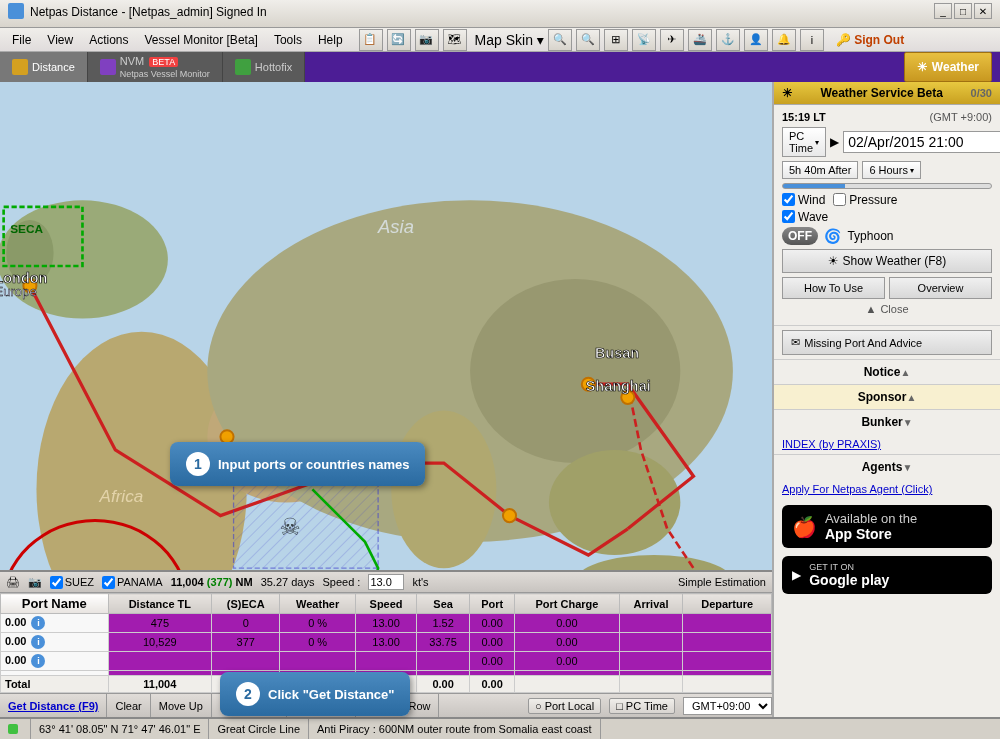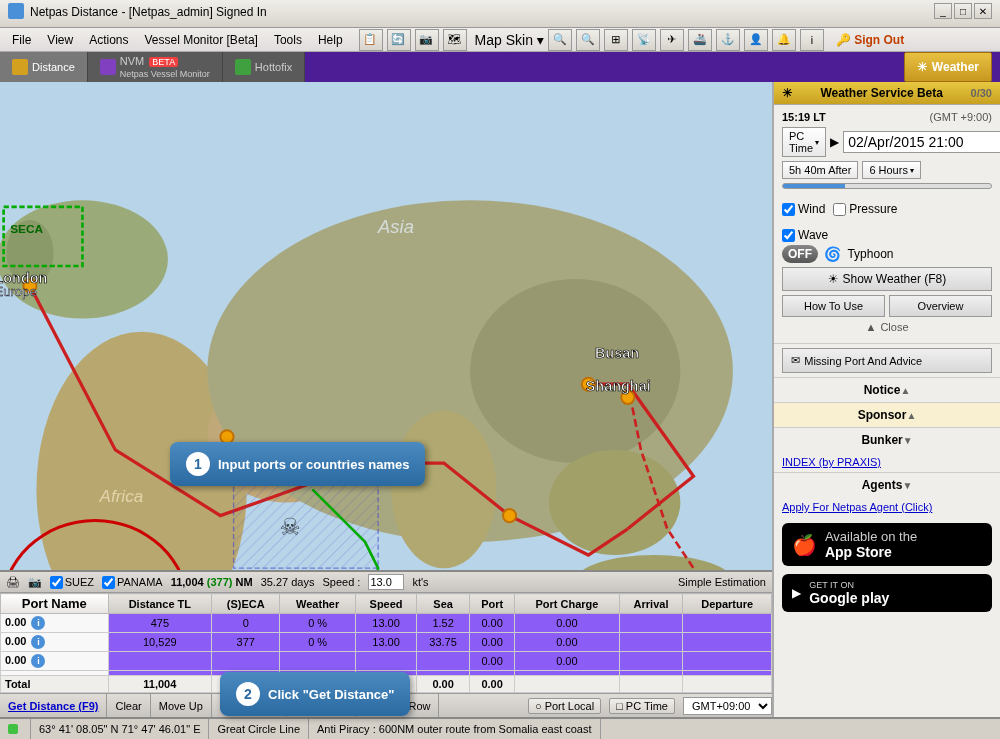--- a/index.html
+++ b/index.html
@@ -157,21 +157,21 @@
       border-radius: 3px;
       position: relative;
     }
 
     .checkbox-row {
       display: flex;
       align-items: center;
       gap: 8px;
       margin-bottom: 3px;
     }
-    .cb-item { display: flex; align-items: flex-end; gap: 3px; cursor: pointer; margin-top: 9px; }
+    .cb-item { display: flex; align-items: flex-start; gap: 3px; cursor: pointer; }
     input[type=checkbox] { cursor: pointer; }
 
     .typhoon-row {
       display: flex;
       align-items: center;
       gap: 6px;
       margin-bottom: 4px;
     }
     .toggle-off {
       background: linear-gradient(to bottom, #888, #555);
@@ -309,21 +309,21 @@
     }
     .dist-table th.port-name-th {
       background: linear-gradient(to bottom, #fff, #e8e4e0);
       font-size: 13px;
       font-weight: bold;
     }
     .dist-table td {
       border: 1px solid #ccc;
       padding: 2px 4px;
       text-align: center;
-      background: #8b5cf6;
+      background: #a21caf;
     }
     .dist-table td.port-name-td {
       text-align: left;
       font-weight: bold;
       background: #f8f8f8;
     }
     .dist-table tr.total-row td { background: #f0eeea; font-weight: bold; }
 
     .info-icon {
       display: inline-block;

